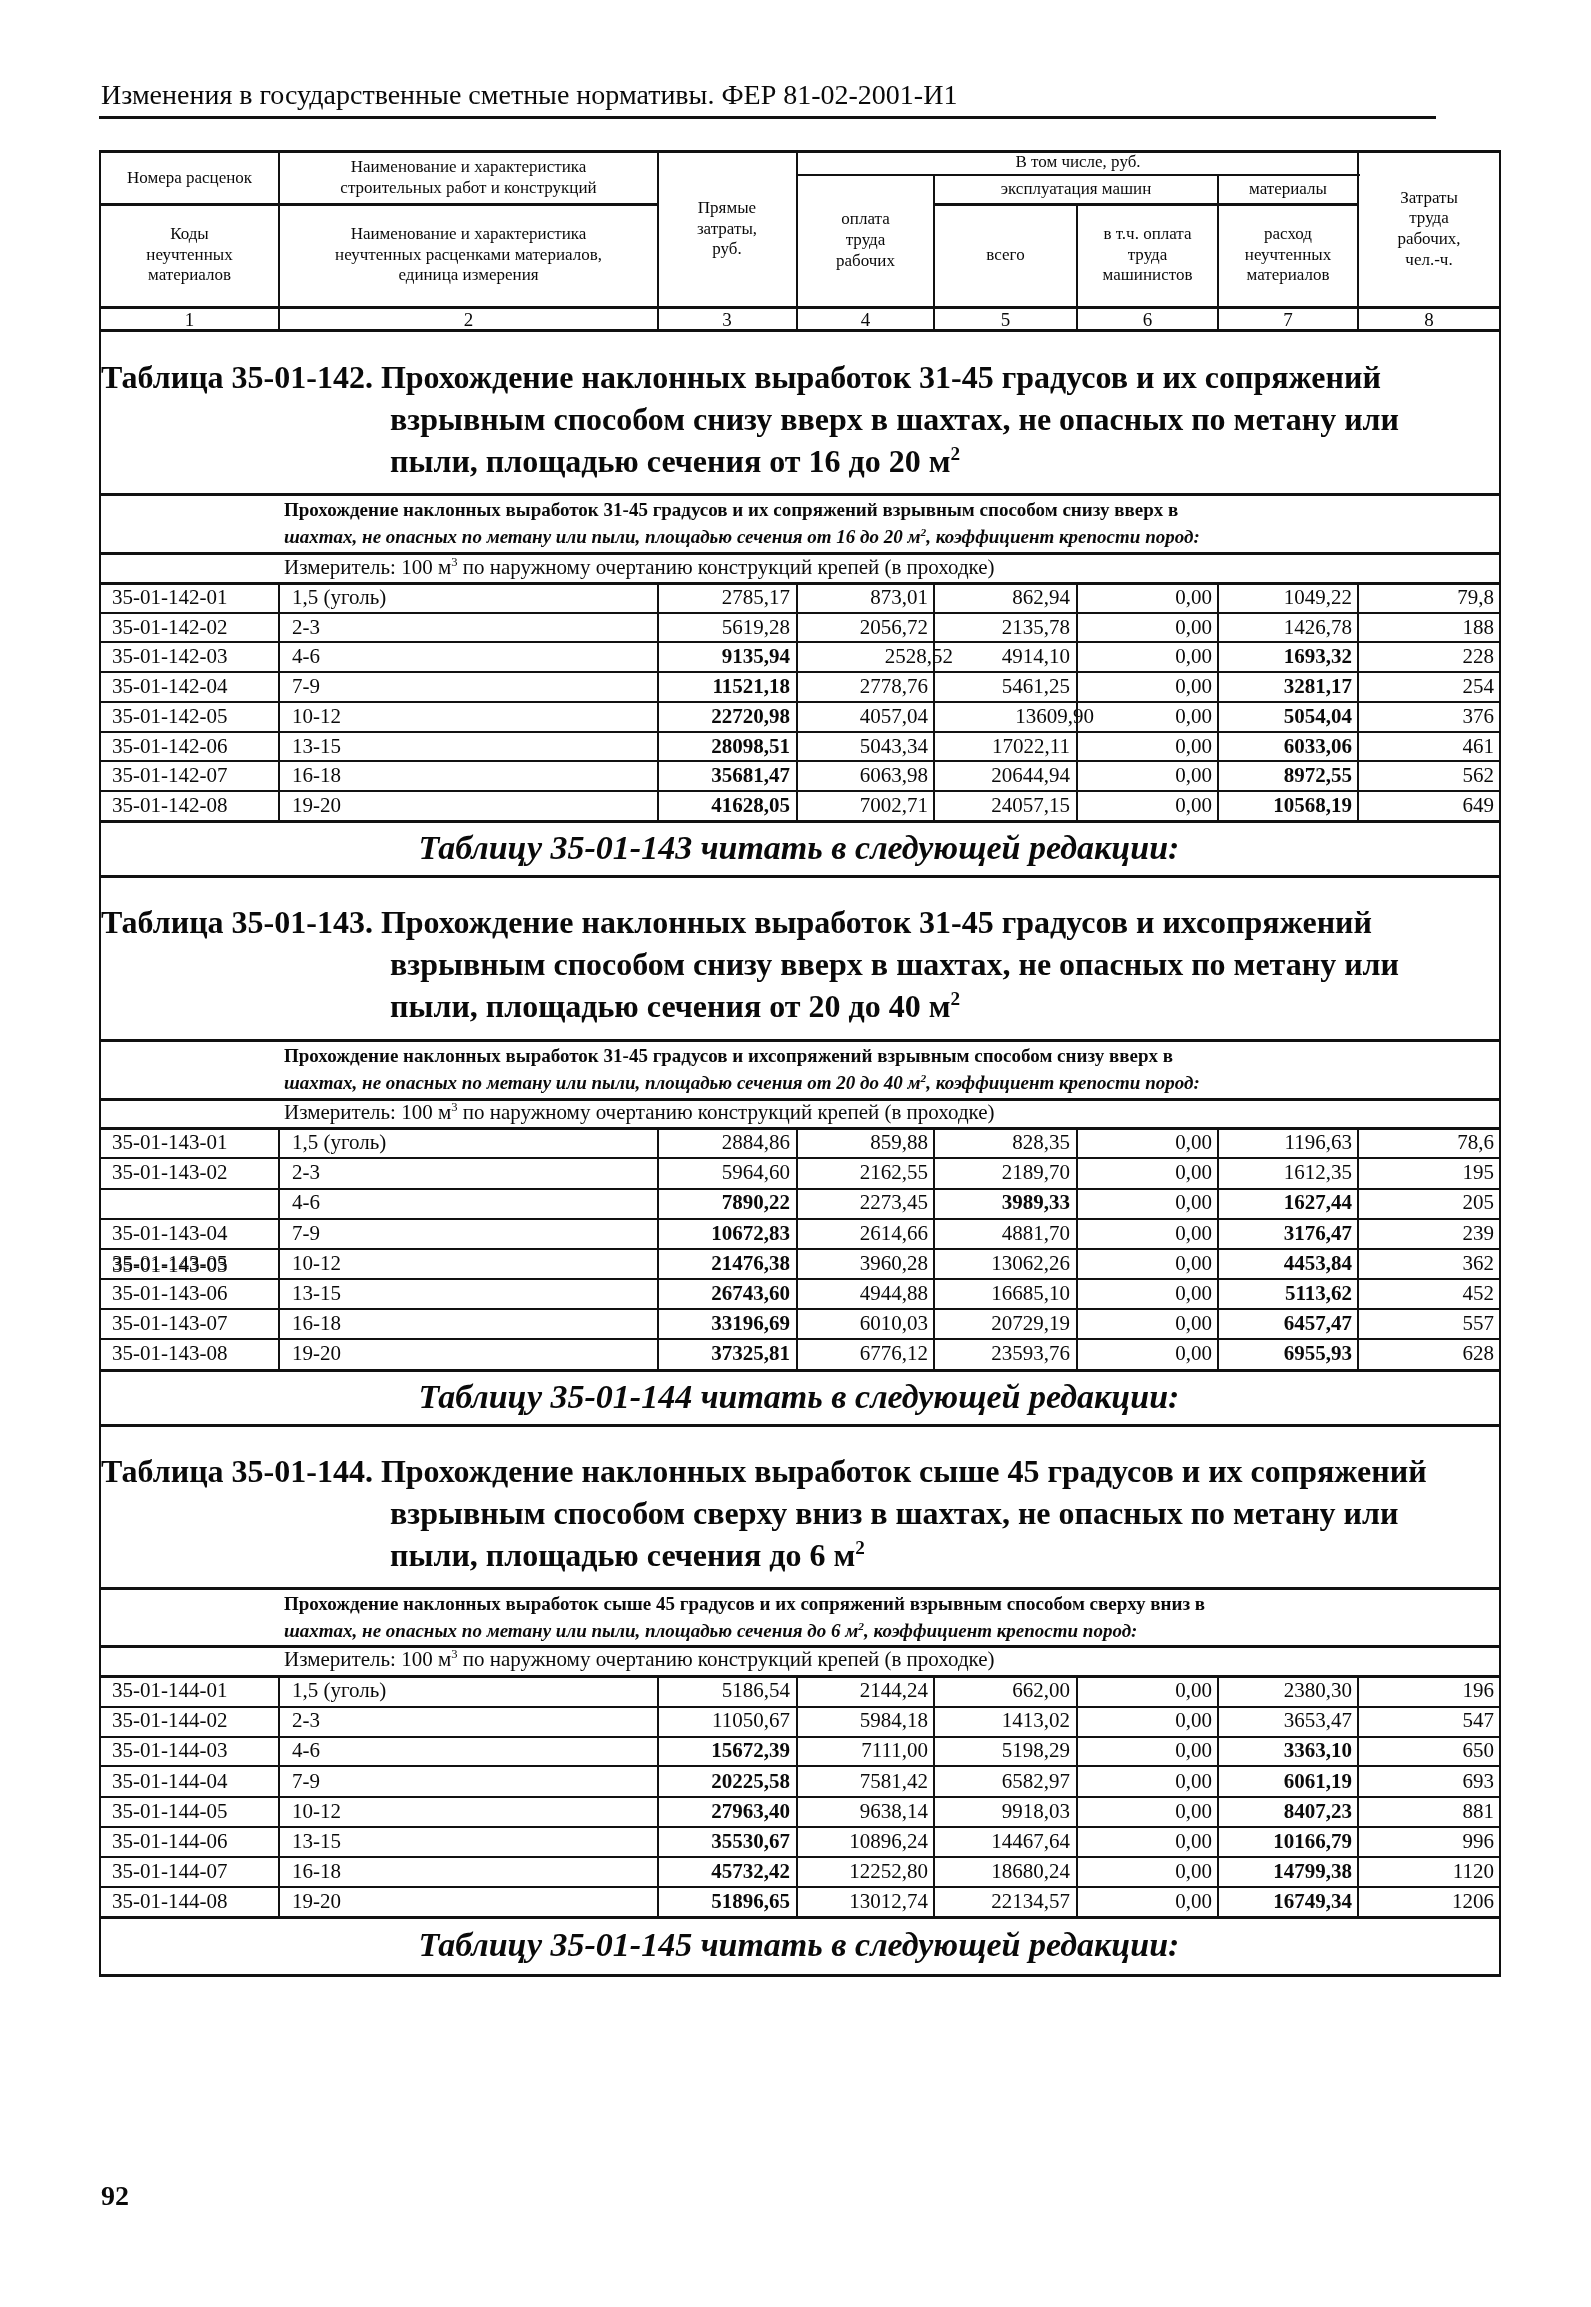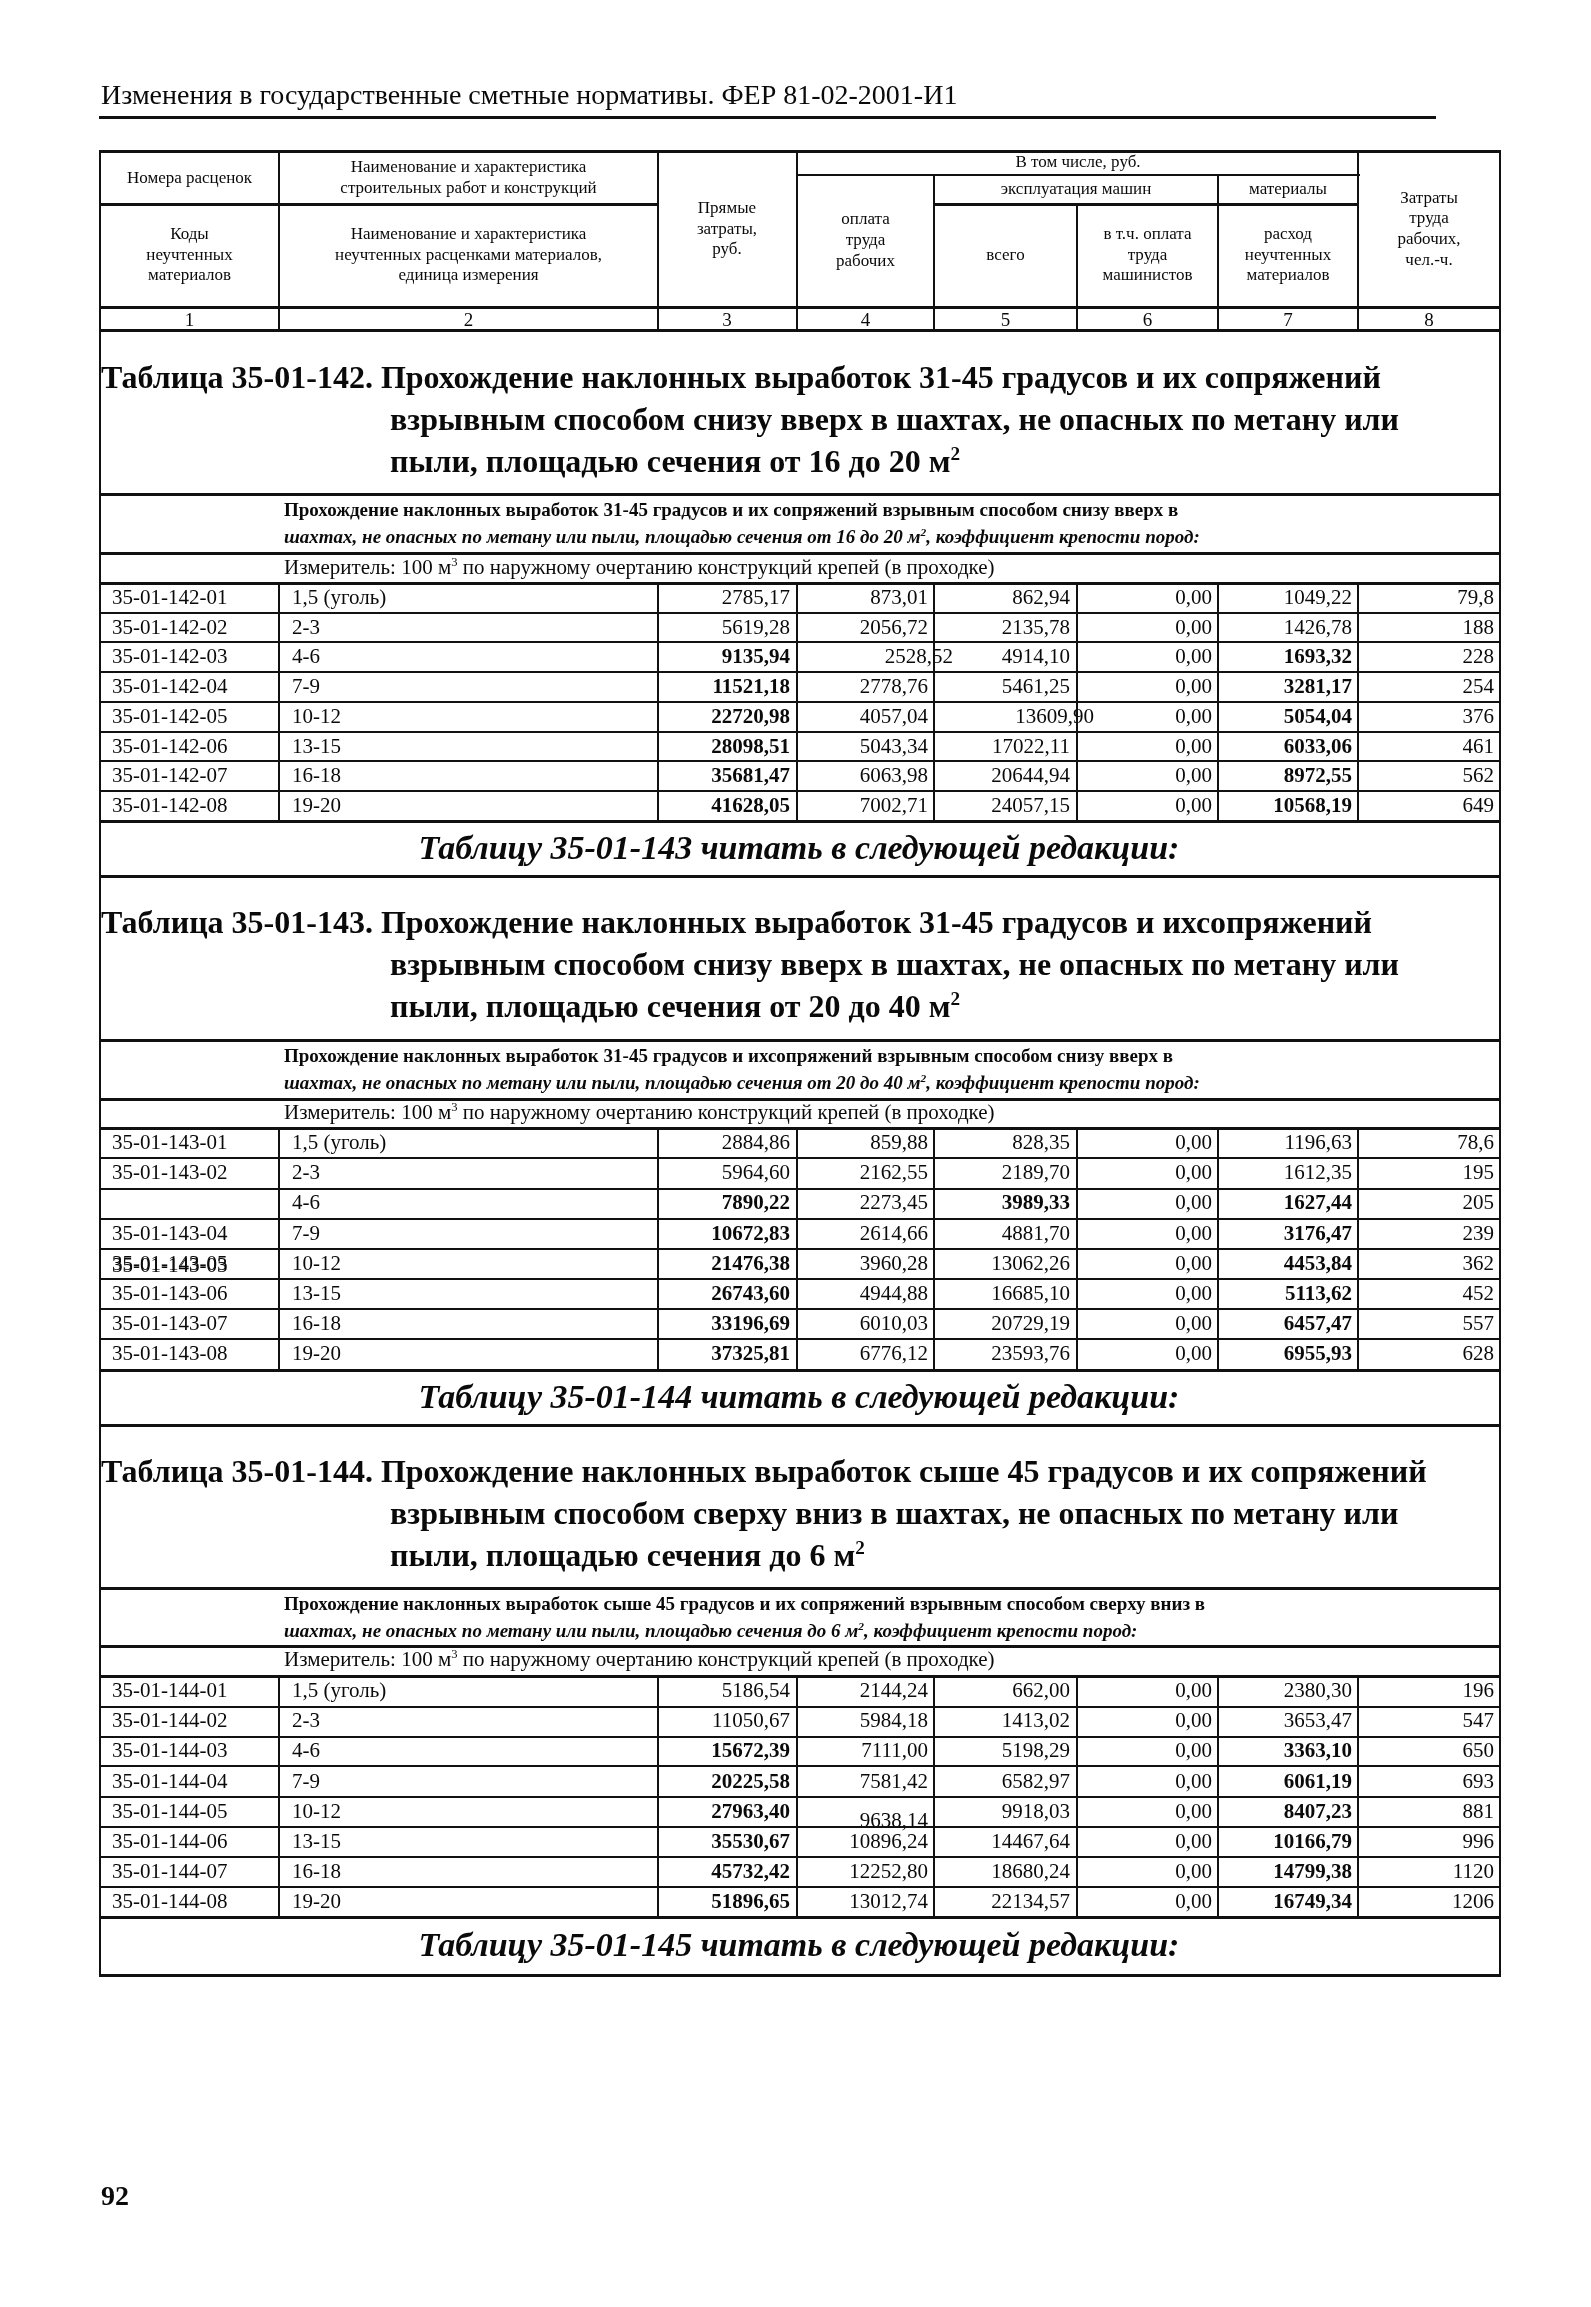--- a/index.html
+++ b/index.html
@@ -293,21 +293,21 @@
         <div class="rowtext num" style="top: 1766px; height: 30px; line-height: 30px; left: 796px; width: 132px;">7581,42</div>
         <div class="rowtext num" style="top: 1766px; height: 30px; line-height: 30px; left: 933px; width: 137px;">6582,97</div>
         <div class="rowtext num" style="top: 1766px; height: 30px; line-height: 30px; left: 1076px; width: 136px;">0,00</div>
         <div class="rowtext num bold" style="top: 1766px; height: 30px; line-height: 30px; left: 1217px; width: 135px;">6061,19</div>
         <div class="rowtext num" style="top: 1766px; height: 30px; line-height: 30px; left: 1357px; width: 137px;">693</div>
       </div>
       <div>
         <div class="rowtext" style="top: 1796px; height: 30px; line-height: 30px; left: 112px; width: 159px;">35-01-144-05</div>
         <div class="rowtext" style="top: 1796px; height: 30px; line-height: 30px; left: 292px;">10-12</div>
         <div class="rowtext num bold" style="top: 1796px; height: 30px; line-height: 30px; left: 657px; width: 133px;">27963,40</div>
-        <div class="rowtext num" style="top: 1796px; height: 43px; line-height: 30px; left: 796px; width: 132px; margin-top: 9px;">9638,14</div>
+        <div class="rowtext num" style="top: 1796px; height: 43px; line-height: 30px; left: 796px; width: 132px;">9638,14</div>
         <div class="rowtext num" style="top: 1796px; height: 30px; line-height: 30px; left: 933px; width: 137px;">9918,03</div>
         <div class="rowtext num" style="top: 1796px; height: 30px; line-height: 30px; left: 1076px; width: 136px;">0,00</div>
         <div class="rowtext num bold" style="top: 1796px; height: 30px; line-height: 30px; left: 1217px; width: 135px;">8407,23</div>
         <div class="rowtext num" style="top: 1796px; height: 30px; line-height: 30px; left: 1357px; width: 137px;">881</div>
       </div>
       <div>
         <div class="rowtext" style="top: 1826px; height: 30px; line-height: 30px; left: 112px; width: 159px;">35-01-144-06</div>
         <div class="rowtext" style="top: 1826px; height: 30px; line-height: 30px; left: 292px;">13-15</div>
         <div class="rowtext num bold" style="top: 1826px; height: 30px; line-height: 30px; left: 657px; width: 133px;">35530,67</div>
         <div class="rowtext num" style="top: 1826px; height: 30px; line-height: 30px; left: 796px; width: 132px;">10896,24</div>

